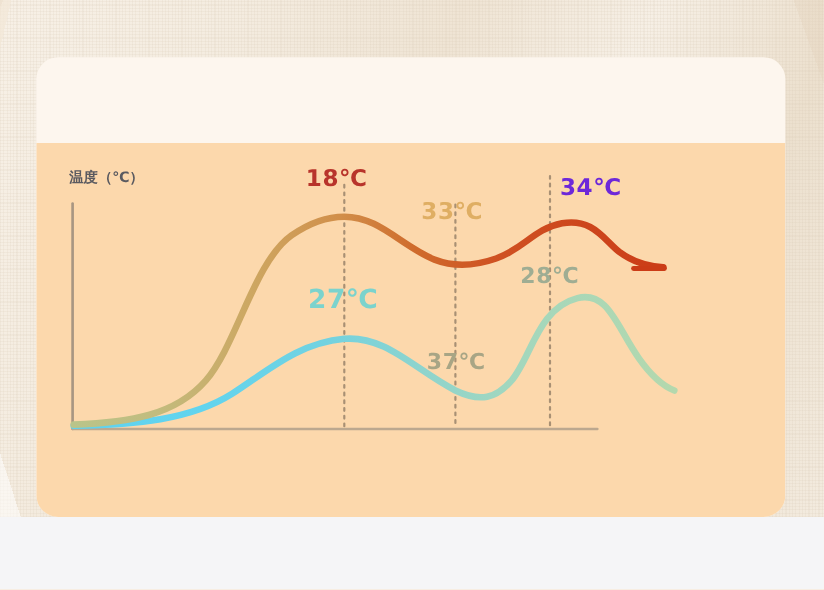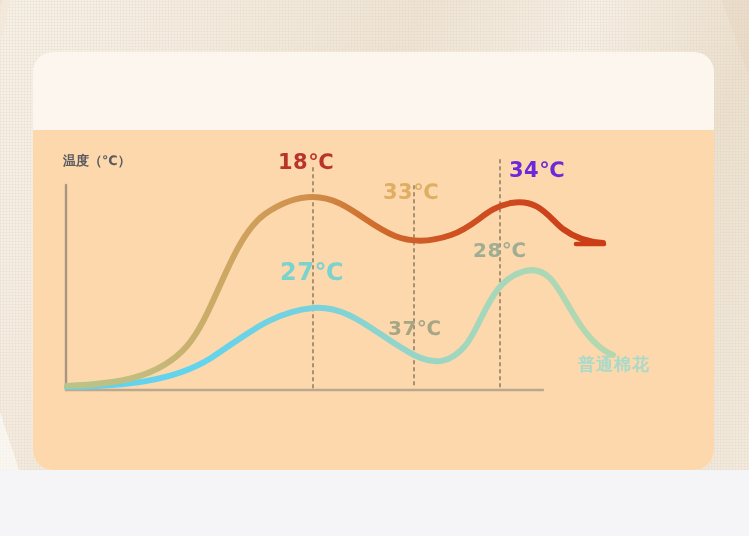--- a/index.html
+++ b/index.html
@@ -128,16 +128,15 @@
     <div class="axis-caption" style="left:30px;top:22px;">温度（℃）</div>
 
     <div class="val-label" style="left:245px;top:20px;color:#b8342b;font-size:21px;">18℃</div>
     <div class="val-label" style="left:350px;top:50px;color:#dfae63;font-size:21px;">33℃</div>
     <div class="val-label" style="left:441px;top:28px;color:#6d28d9;font-size:21px;margin-left:35px;">34℃</div>
 
     <div class="val-label" style="left:247px;top:128px;color:#7bd3cd;font-size:24px;">27℃</div>
     <div class="val-label" style="left:355px;top:186px;color:#a8a585;font-size:20px;">37℃</div>
     <div class="val-label" style="left:440px;top:108px;color:#9fad93;font-size:20px;">28℃</div>
 
-    <div class="series-legend" style="left:545px;top:223px;color:#a9d9c9;">普通棉花</div>
 
   </div>
 </div>
 
 </body></html>

